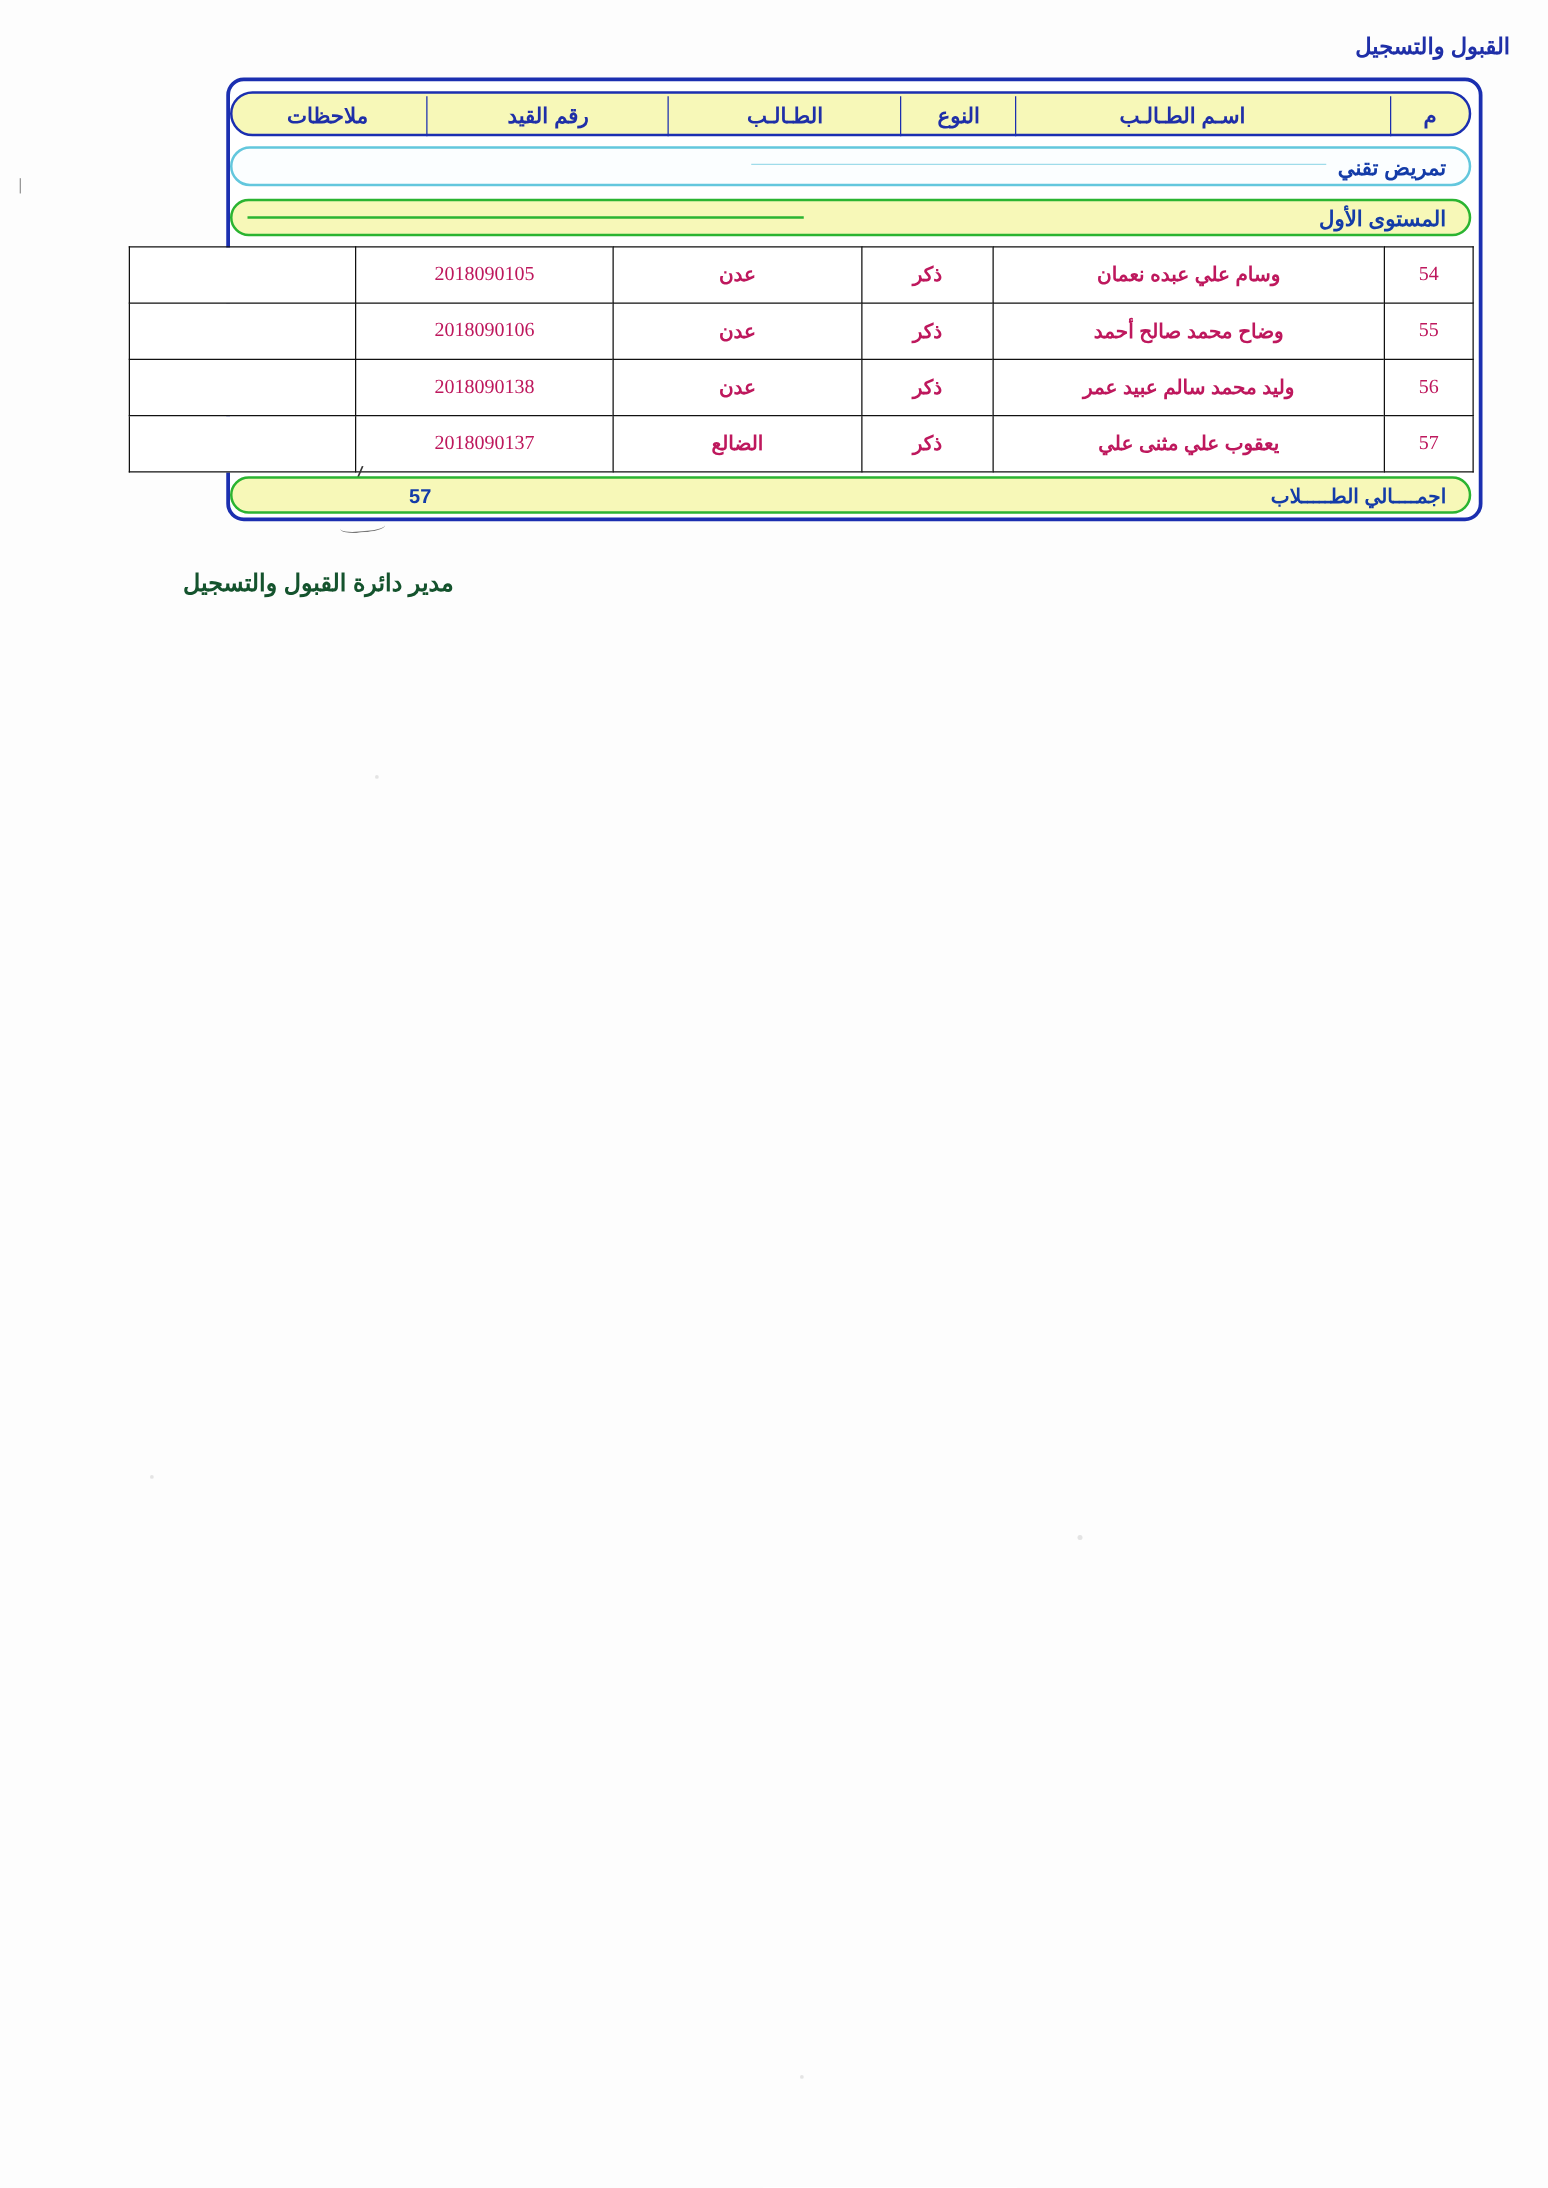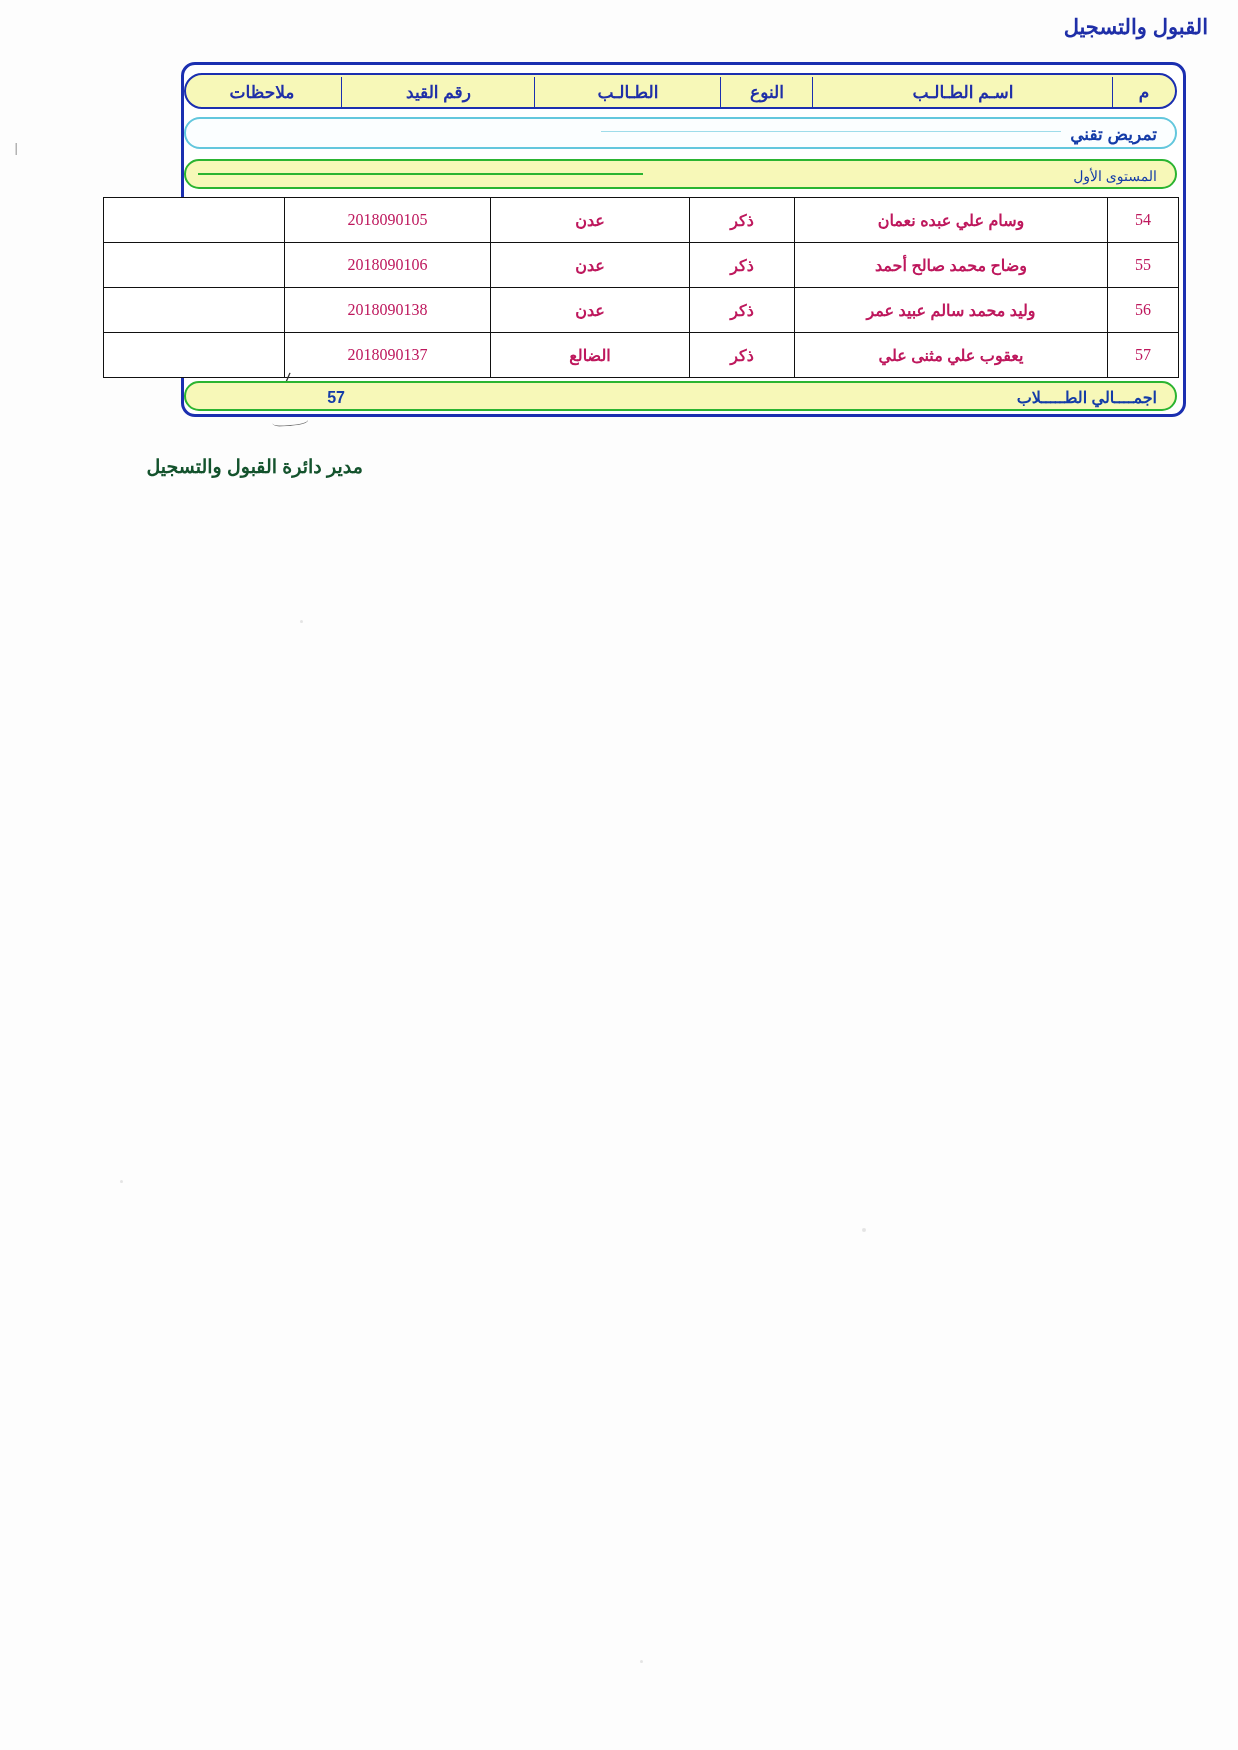--- a/index.html
+++ b/index.html
@@ -25,27 +25,27 @@
   
   .speck {
     position: absolute;
     background: #cfcfcf;
     border-radius: 50%;
     opacity: .55;
   }
 
   .header-title {
     position: absolute;
-    top: 15px;
+    top: 26px;
     right: 30px;
     width: 400px;
     text-align: right;
     color: #1f2fa8;
     font-weight: bold;
-    font-size: 21px;
+    font-size: 18px;
     letter-spacing: 0px;
   }
 
   
   .table-frame {
     position: absolute;
     top: 62px;
     right: 52px;
     width: 1005px;
     height: 355px;
@@ -127,22 +127,22 @@
     border-radius: 15px;
     box-sizing: border-box;
     background: #f7f8b8;
   }
   .level-band .label {
     position: absolute;
     right: 18px;
     top: 0;
     height: 30px;
     line-height: 30px;
-    font-size: 14px;
-    font-weight: normal;
+    font-size: 17px;
+    font-weight: bold;
     color: #143ca8;
   }
   .level-tail {
     position: absolute;
     top: 108px;
     right: 540px;
     width: 445px;
     height: 2px;
     background: #2bb431;
   }
@@ -258,21 +258,21 @@
   <div class="speck" style="left:640px; top:1660px; width:3px; height:3px;"></div>
 
   <div class="edge-mark">|</div>
 
   <div class="header-title">القبول والتسجيل</div>
 
   <div class="table-frame">
 
     <div class="head-band">
       <div class="head-cell" style="right:0px;   width:62px;">م</div>
-      <div class="head-cell" style="right:62px;  width:300px;">اسـم الطـالـب</div>
+      <div class="head-cell" style="right:79px;  width:300px;">اسـم الطـالـب</div>
       <div class="head-cell" style="right:362px; width:92px;">النوع</div>
       <div class="head-cell" style="right:454px; width:186px;">الطـالـب</div>
       <div class="head-cell" style="right:640px; width:193px;">رقم القيد</div>
       <div class="head-cell" style="right:833px; width:160px;">ملاحظات</div>
       <div class="head-sep" style="right:62px;"></div>
       <div class="head-sep" style="right:362px;"></div>
       <div class="head-sep" style="right:454px;"></div>
       <div class="head-sep" style="right:640px;"></div>
       <div class="head-sep" style="right:833px;"></div>
     </div>

